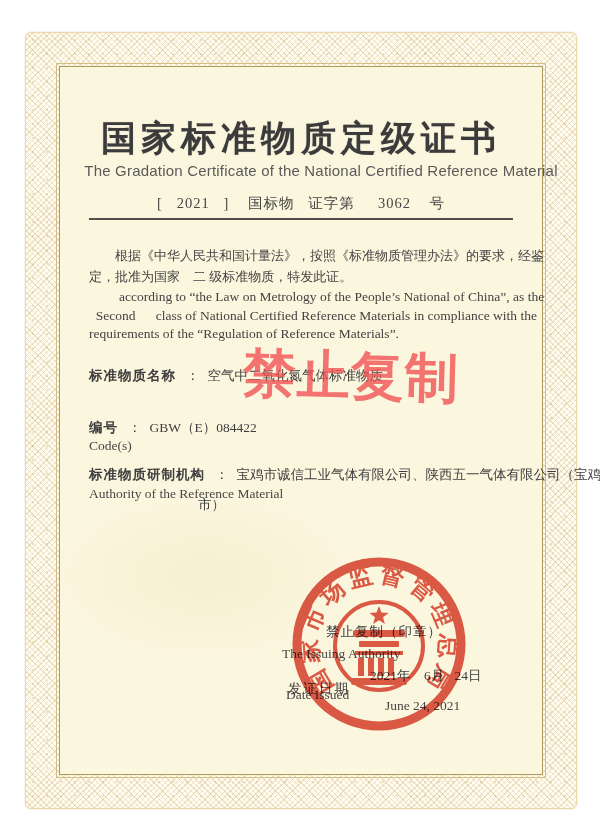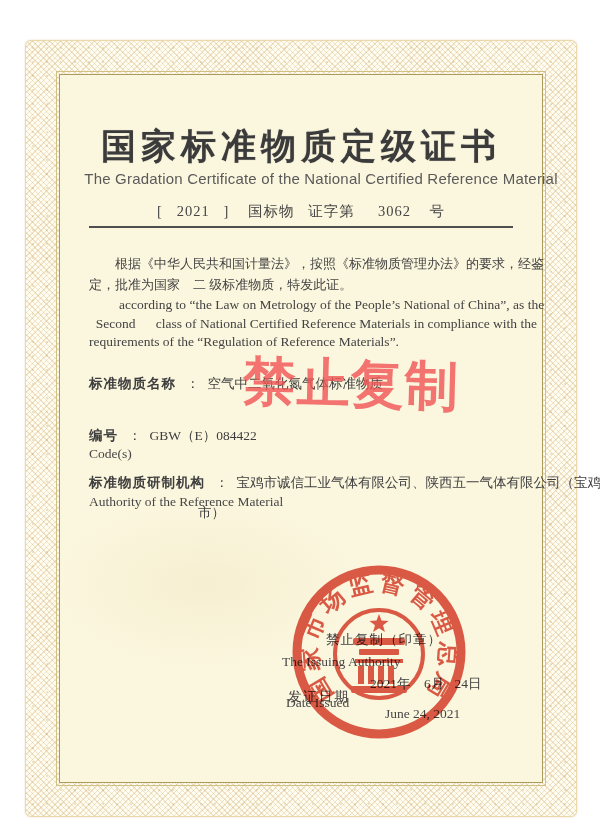--- a/index.html
+++ b/index.html
@@ -14,21 +14,20 @@
     position:absolute;left:25px;top:32px;width:550px;height:775px;
     border-radius:6px;
     background:
       radial-gradient(circle,rgba(196,156,88,.28) 1px,rgba(0,0,0,0) 1.6px),
       repeating-linear-gradient(45deg,rgba(205,167,100,.30) 0 1px,rgba(0,0,0,0) 1px 4px),
       repeating-linear-gradient(135deg,rgba(205,167,100,.30) 0 1px,rgba(0,0,0,0) 1px 4px),
       #fffdf2;
     background-size:14px 14px,auto,auto,auto;
     border:1px solid #ecd9ab;
     box-shadow:0 0 2px rgba(180,150,90,.35);
-    margin-top:8px;
   }
   .inner{
     position:absolute;inset:33px;
     background:
       radial-gradient(ellipse 220px 120px at 30% 72%,rgba(222,205,150,.18),rgba(0,0,0,0) 70%),
       #fbf6de;
     border:1px solid #ab9c5e;
     outline:1px solid #d3c183;
     outline-offset:2px;
   }

